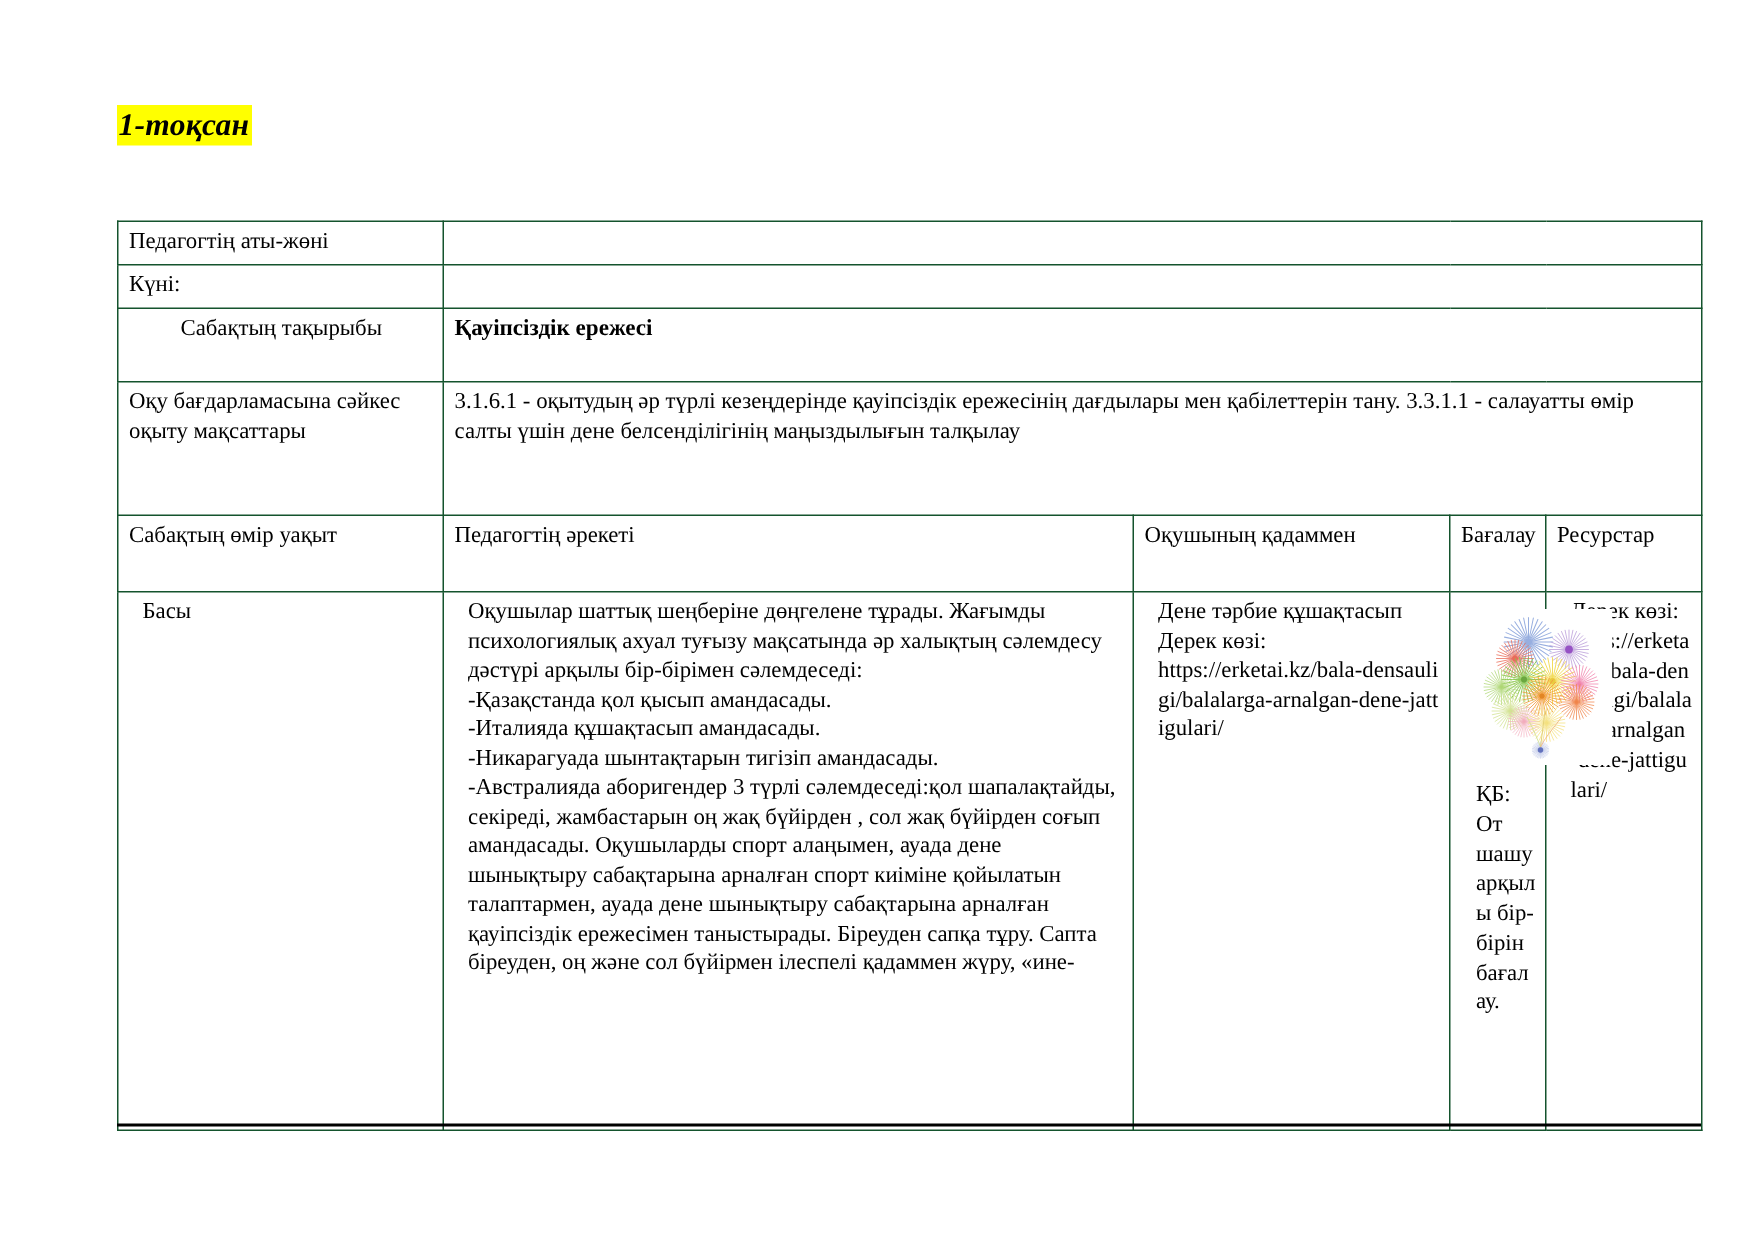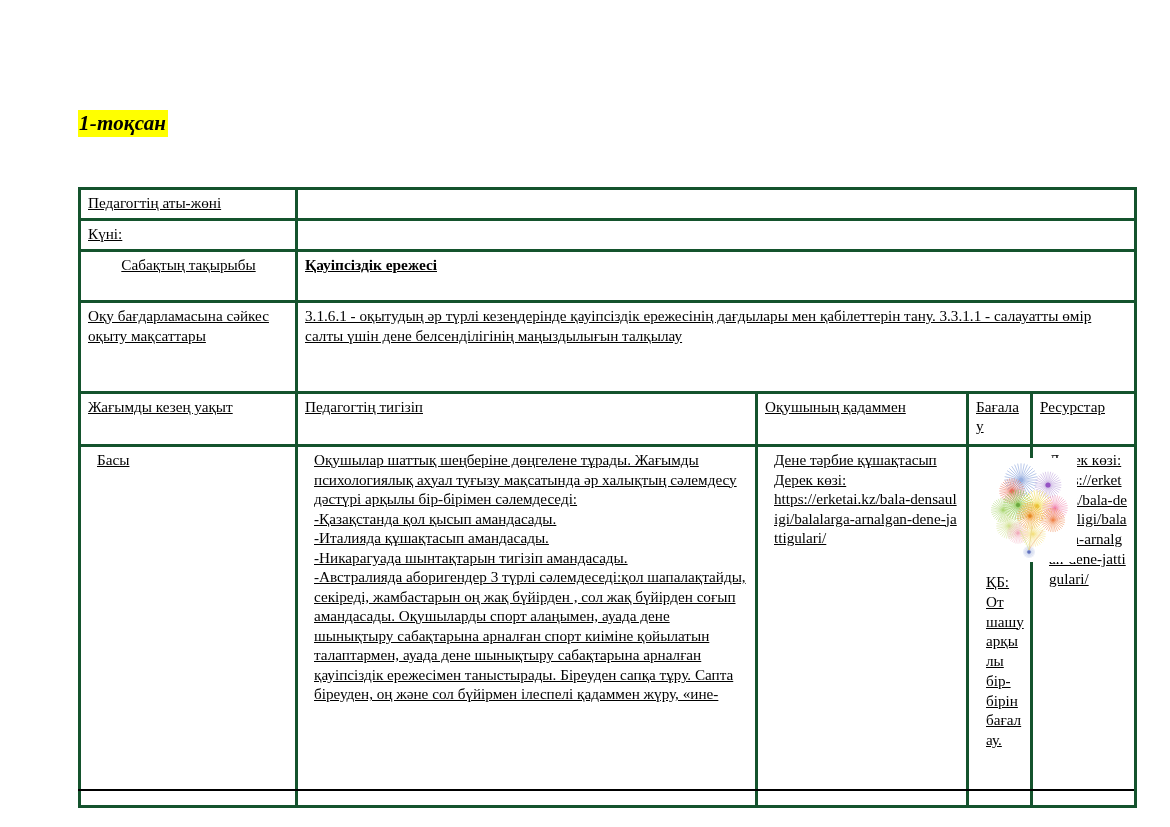--- a/index.html
+++ b/index.html
@@ -17,21 +17,20 @@
     overflow: hidden;
     position: relative;
   }
 
   .page {
     position: absolute;
     left: 0;
     top: 0;
     width: 1170px;
     height: 636px;
-    margin-top: 40px;
   }
 
   
   .title-wrap {
     position: absolute;
     left: 78px;
     top: 70px;
   }
   .doc-title {
     display: inline-block;
@@ -50,26 +49,25 @@
     position: absolute;
     left: 78px;
     top: 147px;
     width: 1056px;
     border-collapse: collapse;
     table-layout: fixed;
     font-size: 15.2px;
     line-height: 1.26;
   }
   .lesson-table td {
-    border: 3px solid #14532d;
+    border: 1px solid #14532d;
     vertical-align: top;
     padding: 3px 6px 3px 7px;
     word-wrap: break-word;
     overflow-wrap: break-word;
-    text-decoration: underline;
   }
 
   .row-h  td { height: 22px; }
   .topic-cell-label { height: 42px; text-align: center; }
   .bold-topic {
     font-weight: bold;
     font-size: 15.4px;
   }
   .goals-cell { line-height: 1.3; }
   .goals-label { line-height: 1.3; }
@@ -147,22 +145,22 @@
         <td colspan="4" class="bold-topic">Қауіпсіздік ережесі</td>
       </tr>
 
       <tr>
         <td class="goals-label" style="height:82px">Оқу бағдарламасына сәйкес оқыту мақсаттары</td>
         <td colspan="4" class="goals-cell">3.1.6.1 - оқытудың әр түрлі кезеңдерінде қауіпсіздік ережесінің дағдылары мен қабілеттерін тану. 3.3.1.1 - салауатты өмір салты үшін дене белсенділігінің маңыздылығын талқылау</td>
       </tr>
 
 
       <tr class="colhead">
-        <td>Жағымды кезең уақыт</td>
-        <td>Педагогтің тигізіп</td>
+        <td>Сабақтың өмір уақыт</td>
+        <td>Педагогтің әрекеті</td>
         <td>Оқушының қадаммен</td>
         <td>Бағалау</td>
         <td>Ресурстар</td>
       </tr>
 
       <tr class="body-row">
         <td class="stage-cell">Басы</td>
 
         <td class="teacher-cell" style="white-space:pre-line">Оқушылар шаттық шеңберіне дөңгелене тұрады. Жағымды психологиялық ахуал туғызу мақсатында әр халықтың сәлемдесу дәстүрі арқылы бір-бірімен сәлемдеседі:
 -Қазақстанда қол қысып амандасады.

